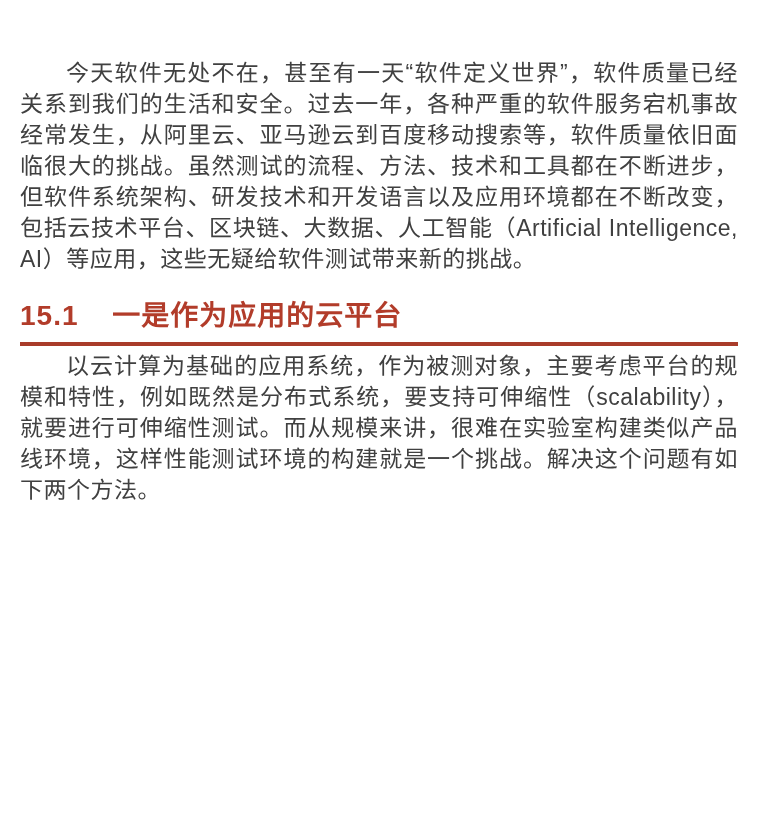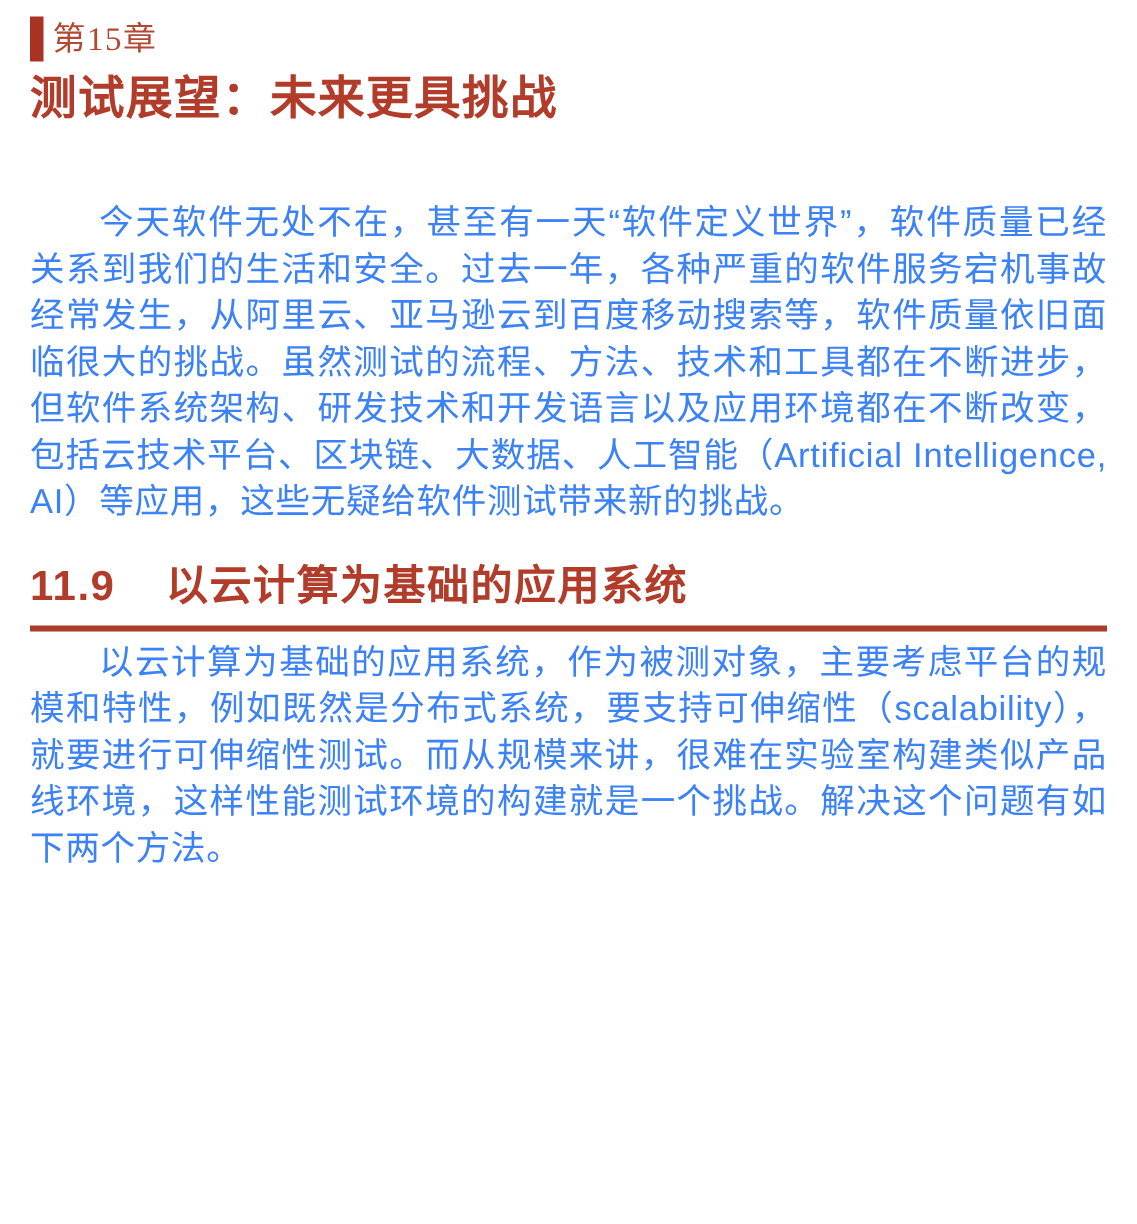--- a/index.html
+++ b/index.html
@@ -50,21 +50,21 @@
     letter-spacing: 1px;
   }
   
   .body-para {
     margin: 10px 0 15px 0;
     font-size: 23px;
     line-height: 31px;
     text-indent: 2em;
     text-align: justify;
     letter-spacing: 0.5px;
-    color: #3b82f6;
+    color: #404040;
   }
   .first-para {
     margin-top: 48px;
   }
   
   .section-heading {
     margin: 24px 0 0 0;
     font-size: 28px;
     line-height: 34px;
     font-weight: bold;
@@ -88,34 +88,27 @@
   }
   .last-para {
     margin-top: 5px;
   }
 </style>
 </head>
 <body>
 
 <div class="page">
 
-  <header>
-    <div class="chapter-marker">
-      <span class="chapter-bar"></span>
-      <span class="chapter-label">第15章</span>
-    </div>
-    <h1 class="chapter-title">测试展望：未来更具挑战</h1>
-  </header>
 
   <p class="body-para first-para">今天软件无处不在，甚至有一天“软件定义世界”，软件质量已经关系到我们的生活和安全。过去一年，各种严重的软件服务宕机事故经常发生，从阿里云、亚马逊云到百度移动搜索等，软件质量依旧面临很大的挑战。虽然测试的流程、方法、技术和工具都在不断进步，但软件系统架构、研发技术和开发语言以及应用环境都在不断改变，包括云技术平台、区块链、大数据、人工智能（Artificial Intelligence, AI）等应用，这些无疑给软件测试带来新的挑战。</p>
 
 
   <h2 class="section-heading">
-    <span class="section-number">11.9</span>
-    <span class="section-title">以云计算为基础的应用系统</span>
+    <span class="section-number">15.1</span>
+    <span class="section-title">一是作为应用的云平台</span>
   </h2>
 
   <hr class="section-rule">
 
 
   <p class="body-para last-para">以云计算为基础的应用系统，作为被测对象，主要考虑平台的规模和特性，例如既然是分布式系统，要支持可伸缩性（scalability），就要进行可伸缩性测试。而从规模来讲，很难在实验室构建类似产品线环境，这样性能测试环境的构建就是一个挑战。解决这个问题有如下两个方法。</p>
 
 </div>
 
 </body></html>

